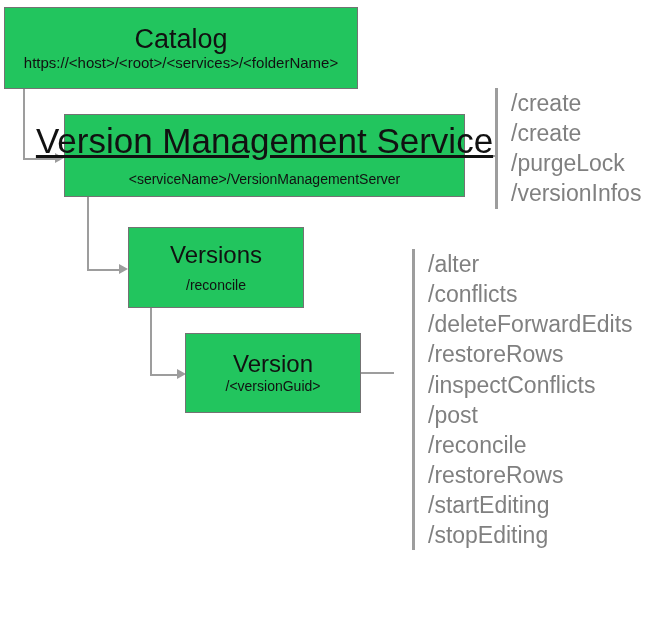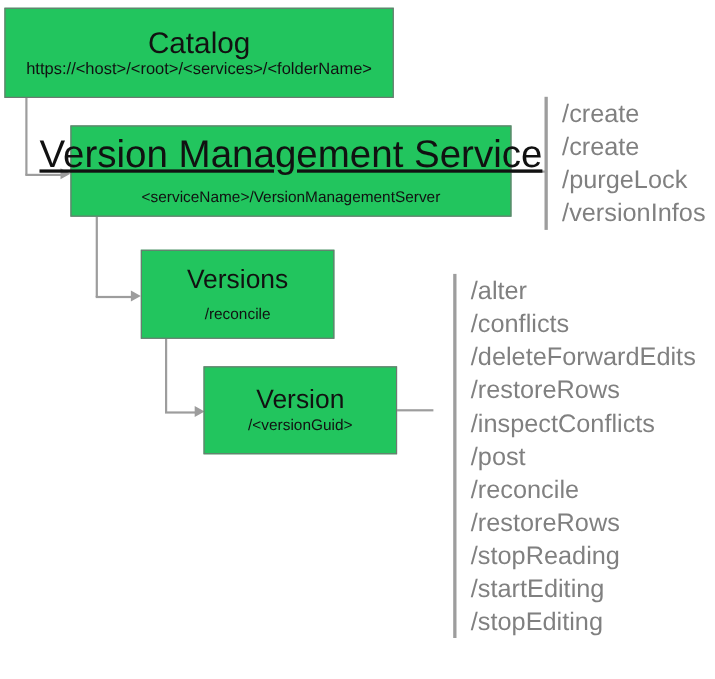--- a/index.html
+++ b/index.html
@@ -172,18 +172,17 @@
 
   <div class="ops" id="ops-version">
       <div class="op">/alter</div>
       <div class="op">/conflicts</div>
       <div class="op">/deleteForwardEdits</div>
       <div class="op">/restoreRows</div>
       <div class="op">/inspectConflicts</div>
       <div class="op">/post</div>
       <div class="op">/reconcile</div>
       <div class="op">/restoreRows</div>
-      <div class="op">/stopReading</div>
       <div class="op">/startEditing</div>
       <div class="op">/stopEditing</div>
     </div>
 
 </div>
 
 </body></html>

